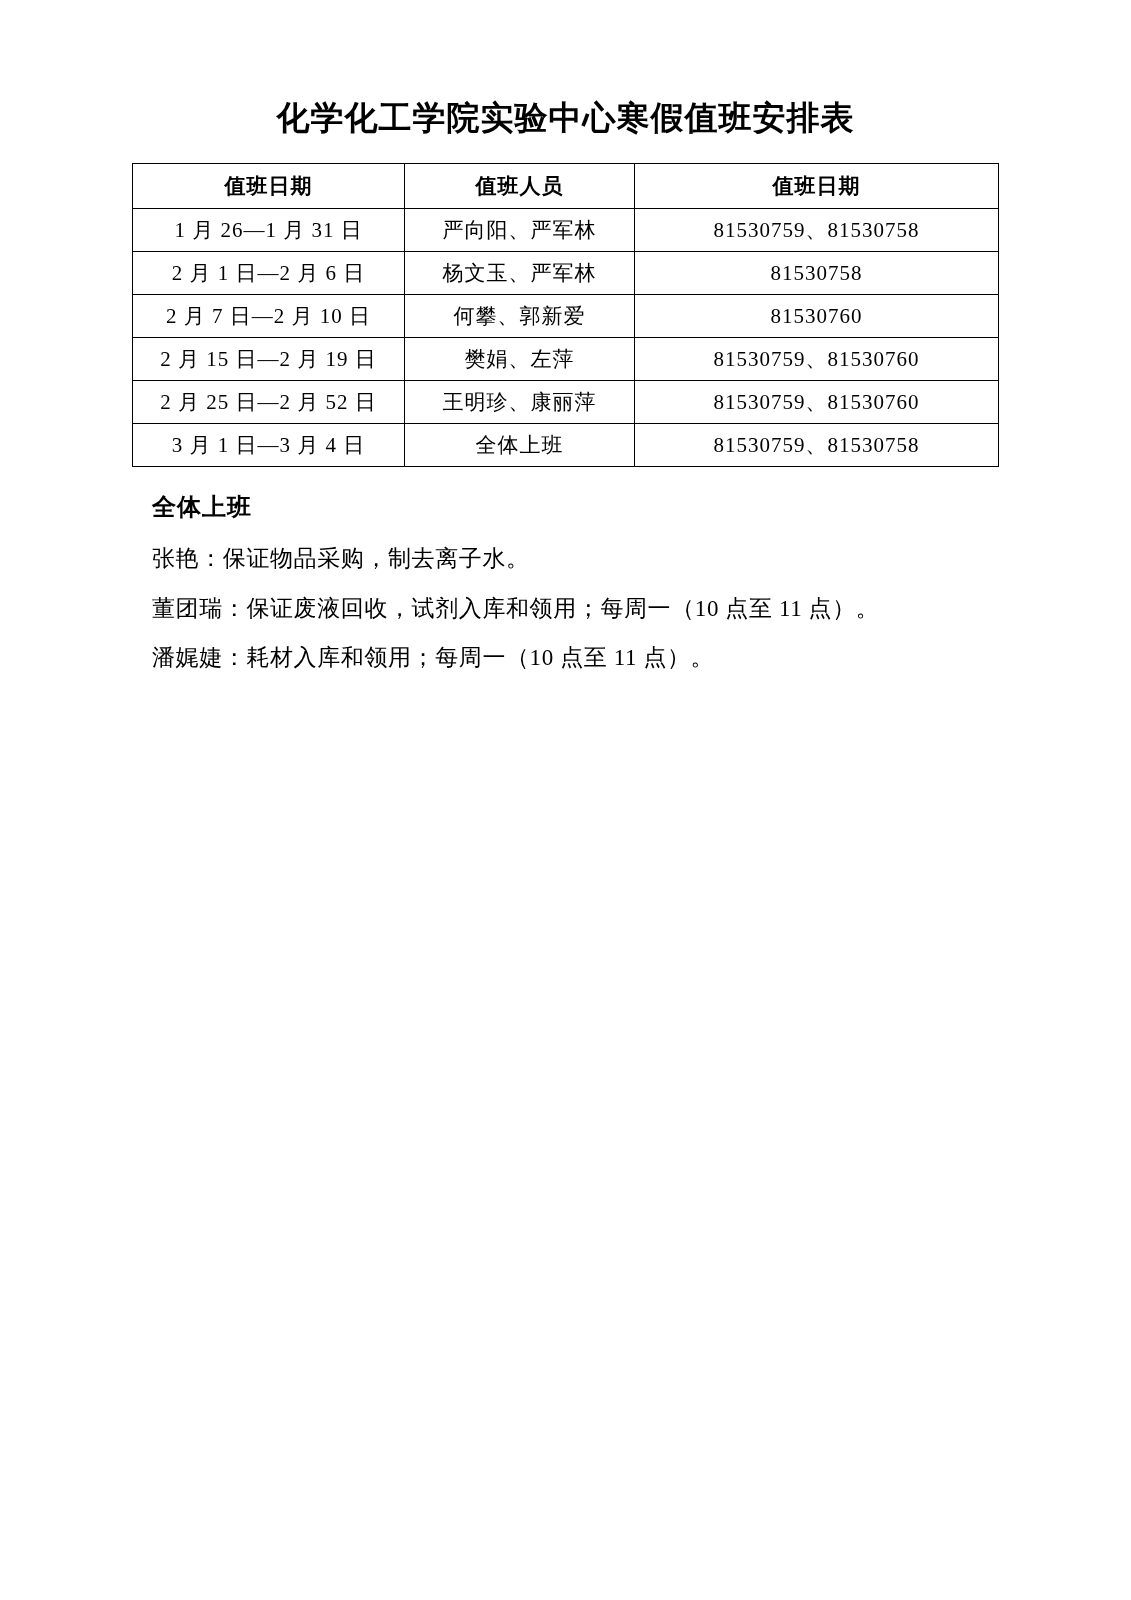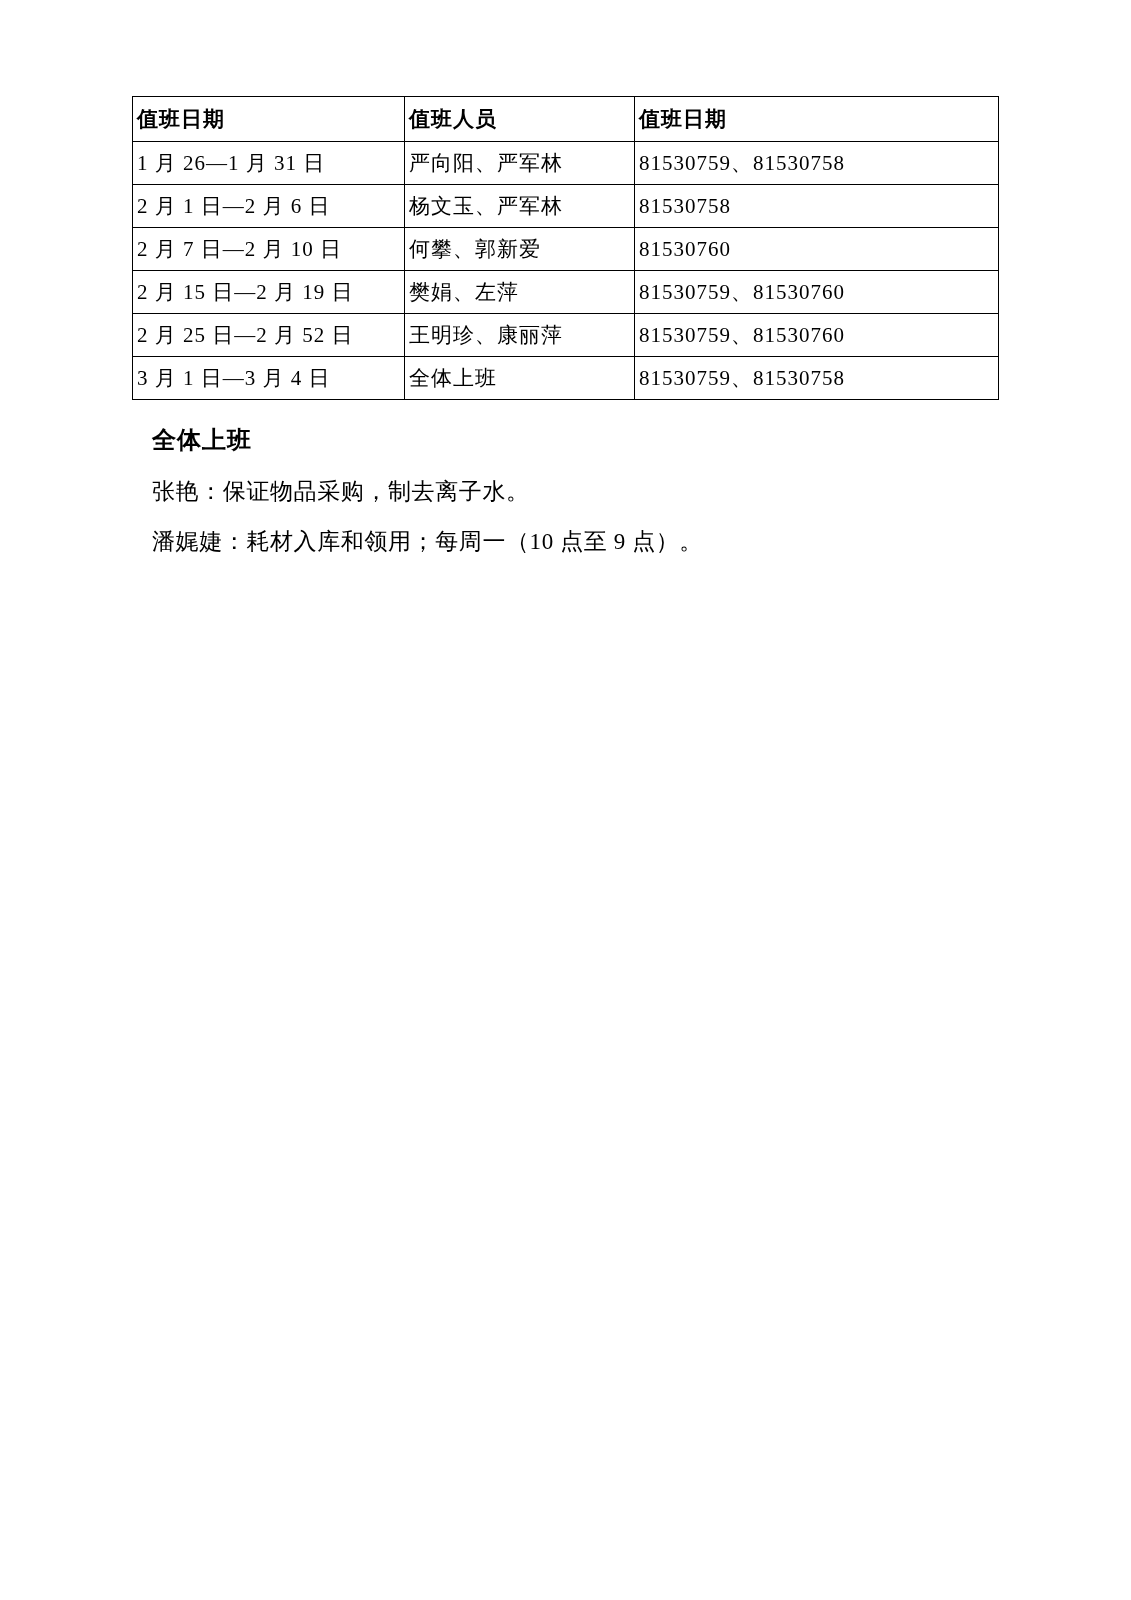--- a/index.html
+++ b/index.html
@@ -32,21 +32,21 @@
   }
   table.duty-table {
     border-collapse: collapse;
     width: 866px;
     margin: 0 auto;
     table-layout: fixed;
   }
   table.duty-table td, table.duty-table th {
     border: 1px solid #000000;
     height: 42px;
-    text-align: left;
+    text-align: center;
     vertical-align: middle;
     font-size: 21px;
     font-family: "Liberation Serif", "DejaVu Serif", serif;
     padding: 0 4px;
     letter-spacing: 1px;
   }
   table.duty-table th {
     font-weight: bold;
     font-size: 21px;
     height: 44px;
@@ -66,20 +66,21 @@
     margin: 22px 0 0 22px;
     letter-spacing: 0.6px;
     line-height: 1.2;
   }
 </style>
 </head>
 <body>
 
 <div class="page">
 
+  <h1 class="doc-title">化学化工学院实验中心寒假值班安排表</h1>
 
   <table class="duty-table">
     <colgroup>
       <col class="c1">
       <col class="c2">
       <col class="c3">
     </colgroup>
     <thead>
       <tr>
         <th>值班日期</th>
@@ -117,15 +118,16 @@
         <td>3 月 1 日—3 月 4 日</td>
         <td>全体上班</td>
         <td>81530759、81530758</td>
       </tr>
     </tbody>
   </table>
 
   <div class="section-heading">全体上班</div>
 
   <p class="note-line">张艳：保证物品采购，制去离子水。</p>
-  <p class="note-line">潘娓婕：耗材入库和领用；每周一（10 点至 9 点）。</p>
+  <p class="note-line">董团瑞：保证废液回收，试剂入库和领用；每周一（10 点至 11 点）。</p>
+  <p class="note-line">潘娓婕：耗材入库和领用；每周一（10 点至 11 点）。</p>
 
 </div>
 
 </body></html>

